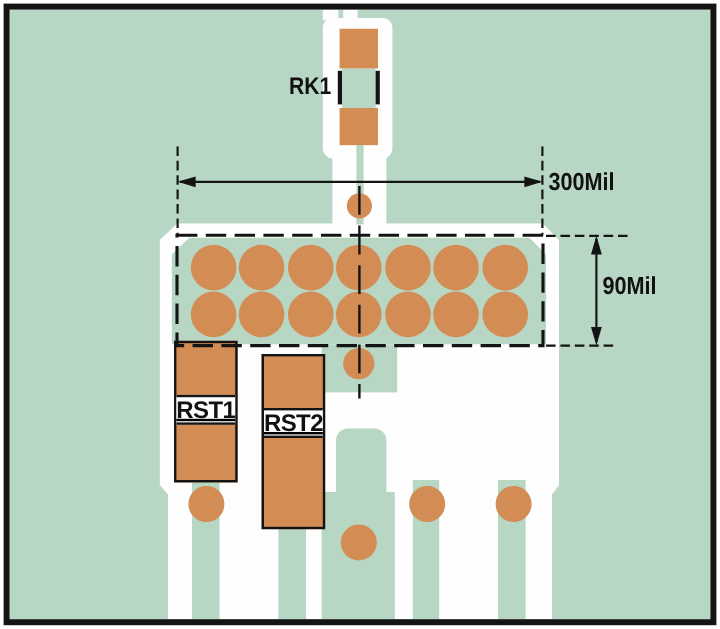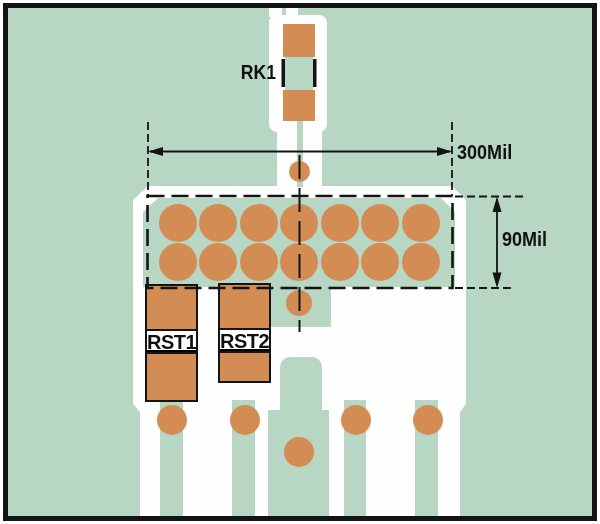--- a/index.html
+++ b/index.html
@@ -86,21 +86,21 @@
   <div class="pad" style="left:341px;top:405px;width:30px;height:30px;"></div>
   <div class="pad" style="left:412.5px;top:405px;width:30px;height:30px;"></div>
 
   <div class="pad" style="left:284px;top:437px;width:30px;height:30px;"></div>
 
   <div class="resistor" style="left:145px;top:283.5px;width:53px;height:118px;">
     <div class="rband">
       <span>RST1</span>
     </div>
   </div>
-  <div class="resistor" style="left:218px;top:283px;width:53px;height:100px;">
+  <div class="resistor" style="left:218px;top:295px;width:53px;height:146px;">
     <div class="rband">
       <span>RST2</span>
     </div>
   </div>
 
   <svg class="overlay" width="600" height="524" viewBox="0 0 600 524">
 
     <rect x="281.5" y="59" width="3.5" height="28" fill="#141414"></rect>
     <rect x="313" y="59" width="3.5" height="28" fill="#141414"></rect>
 

